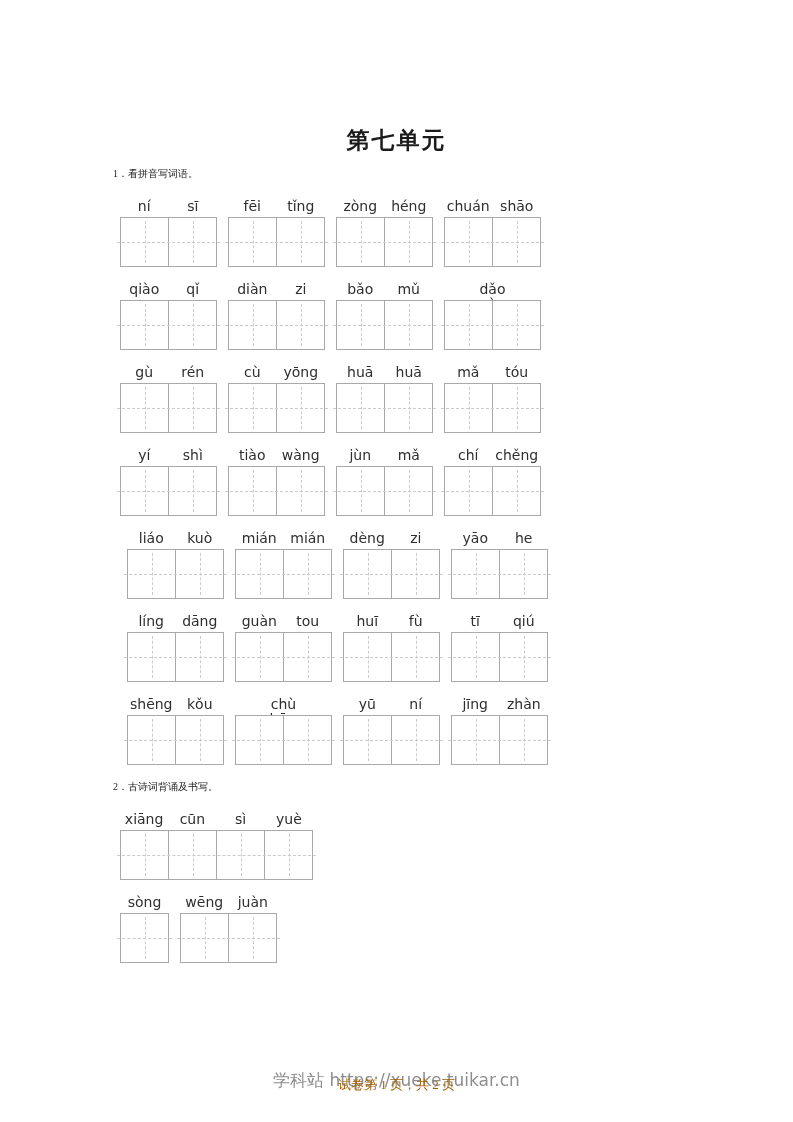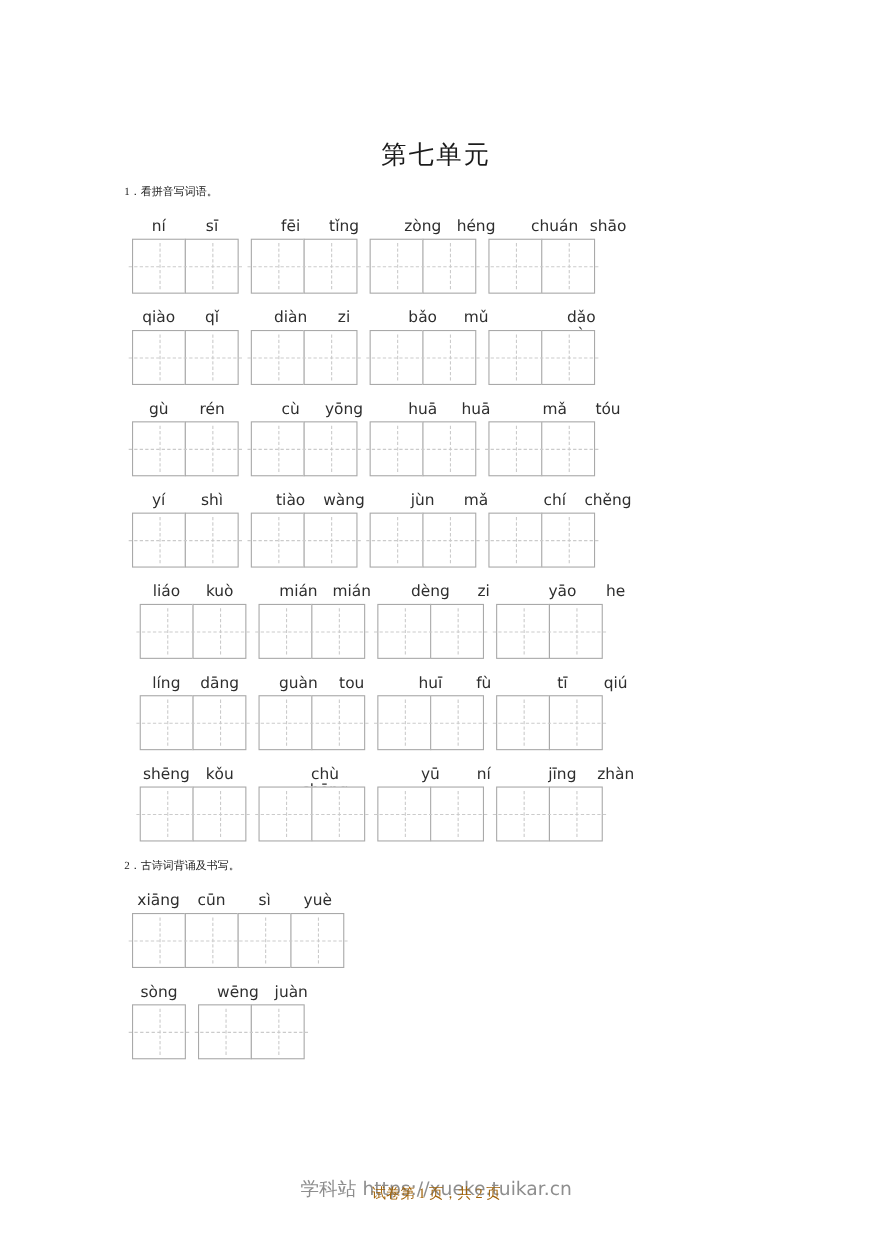--- a/index.html
+++ b/index.html
@@ -6,31 +6,31 @@
   .page {
     position:relative;
     width:793px; height:1122px;
     background:#ffffff;
     overflow:hidden;
     font-family:"Liberation Serif","DejaVu Serif",serif;
   }
   .title {
     margin:0; padding-top:125px;
     text-align:center;
-    font-size:23px; font-weight:400; letter-spacing:2px;
+    font-size:23px; font-weight:700; letter-spacing:2px;
     color:#1b1b1b;
   }
   .heading {
     margin:11px 0 18px 113px;
     font-size:10px; color:#1b1b1b;
   }
   .rows { }
   .grid-row { margin-left:120px; margin-bottom:15px; }
   .rows .grid-row:nth-child(n+5) { margin-left:127px; }
-  .labels { display:flex; gap:23px; margin-bottom:3px; height:15px; }
+  .labels { display:flex; gap:11px; margin-bottom:3px; height:15px; }
   .label-group { display:flex; }
   .pinyin {
     flex:1; text-align:center;
     font-family:"DejaVu Sans","Liberation Sans",sans-serif;
     font-size:14px; line-height:15px; color:#2e2e2e;
     white-space:nowrap;
   }
   .boxes { display:flex; gap:11px; }
   .group { display:flex; position:relative; }
   .cell {

